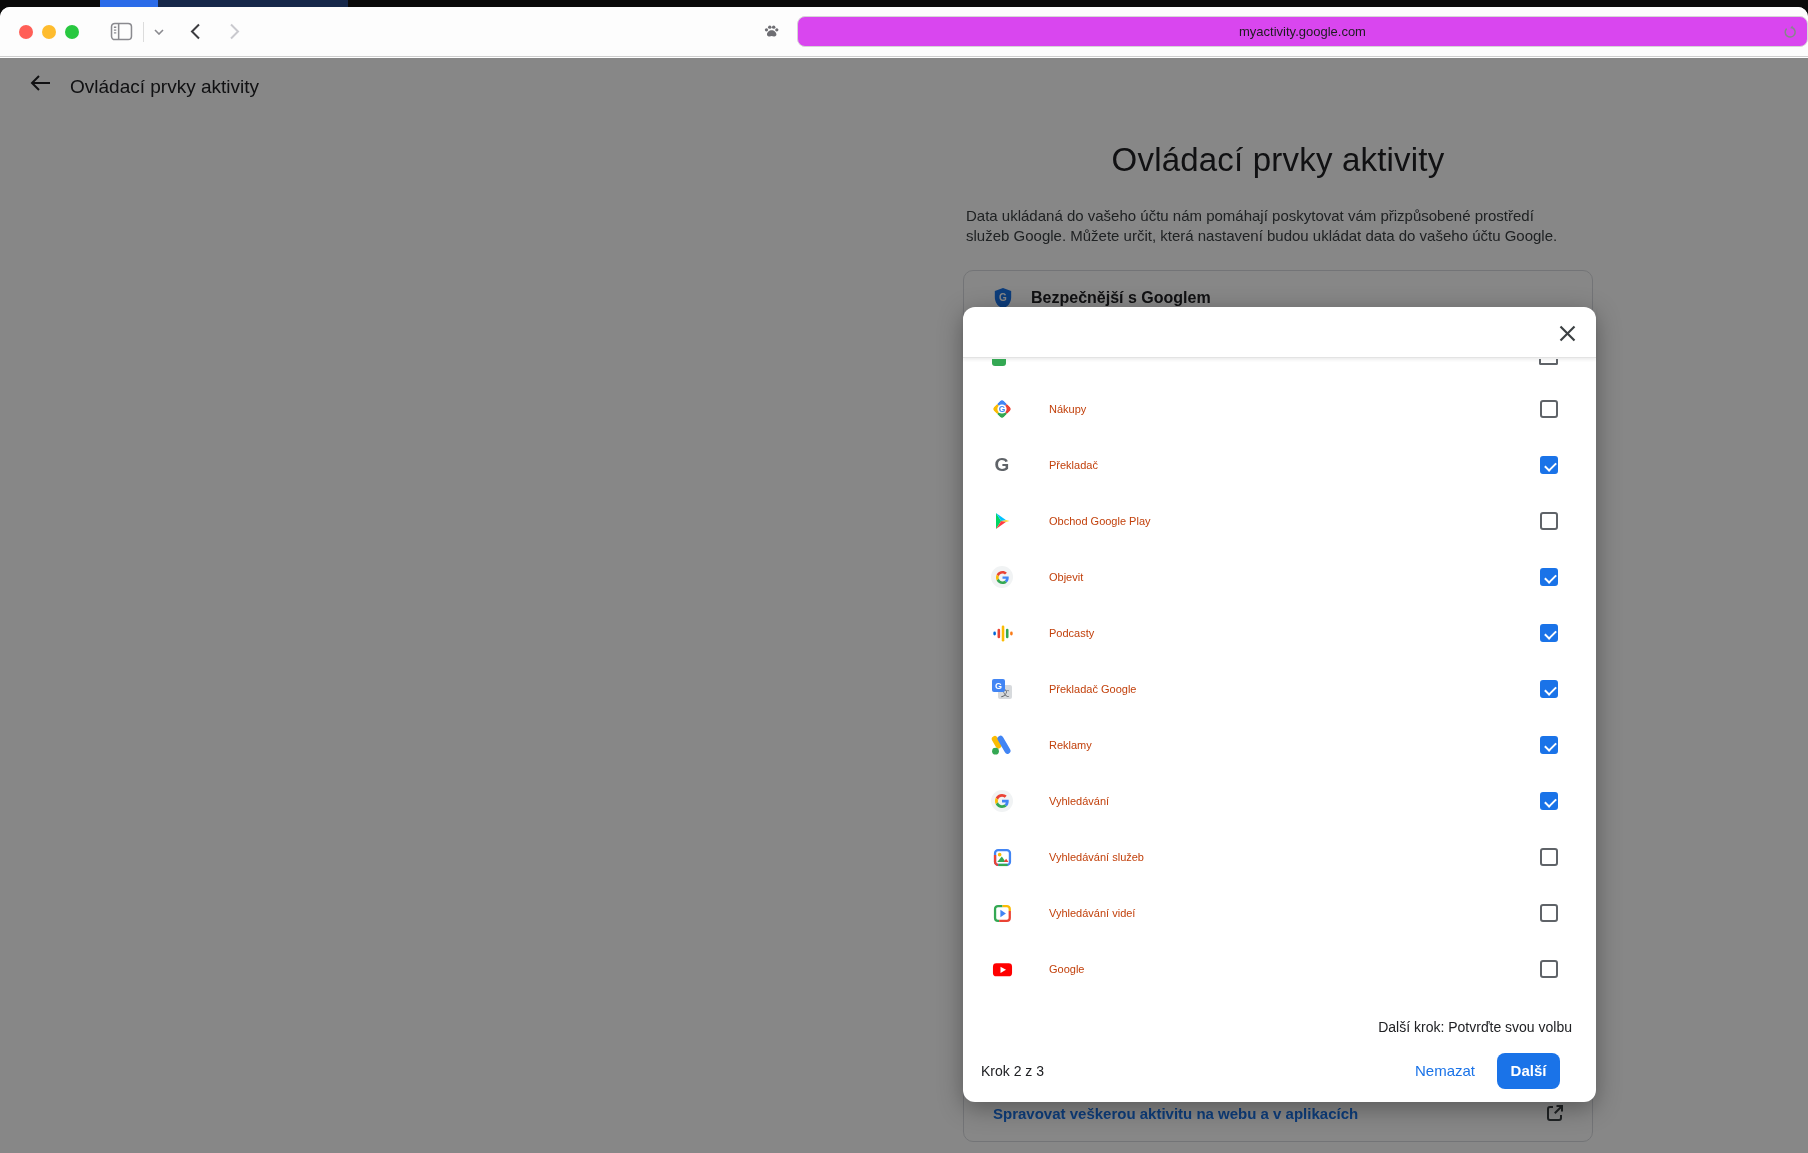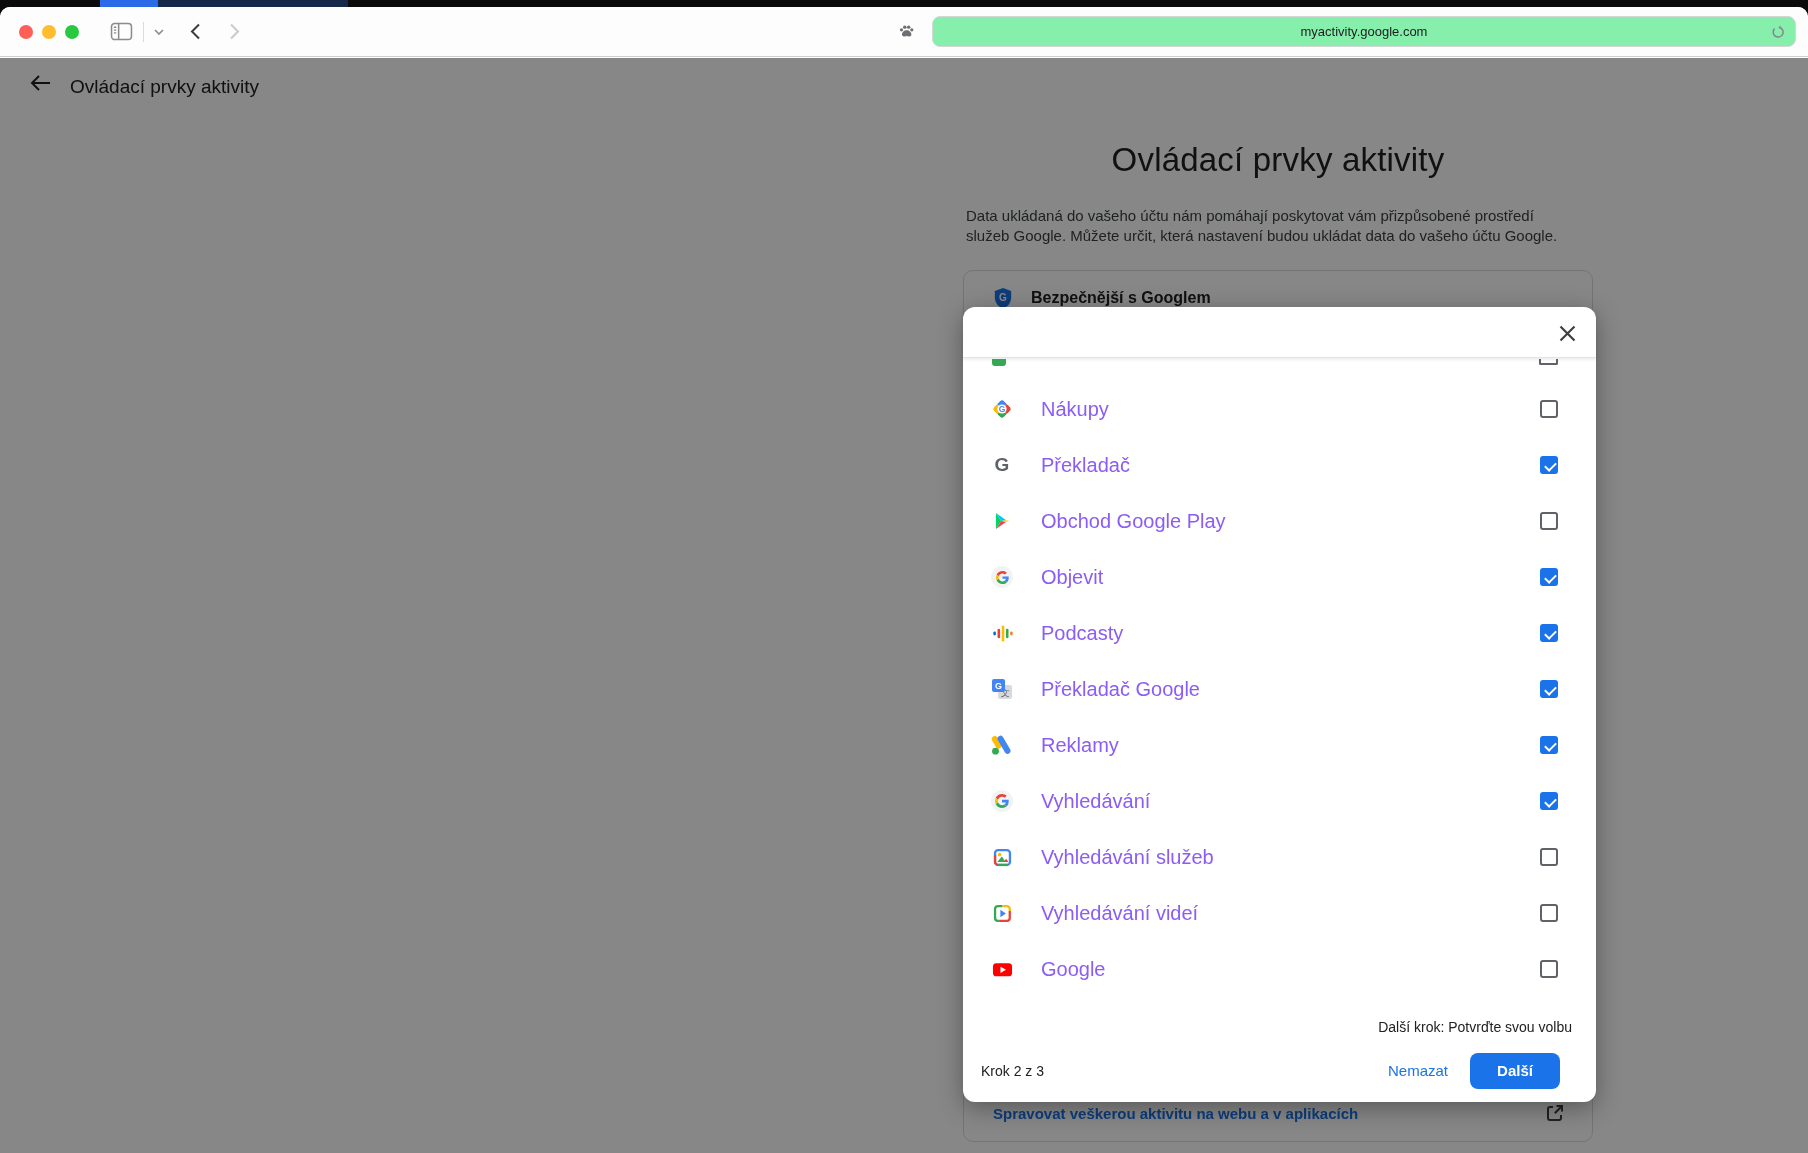--- a/index.html
+++ b/index.html
@@ -19,22 +19,22 @@
   .toolbar { position:relative; height:50px; background:#fdfdfd; border-bottom:1px solid #cfcfcf;
              display:flex; align-items:center; }
   .traffic { display:flex; gap:9px; margin-left:19px; }
   .tl { width:14px; height:14px; border-radius:50%; }
   .tl.red{ background:#ff5f57; } .tl.yellow{ background:#febc2e; } .tl.green{ background:#28c840; }
   .tb-group { display:flex; align-items:center; margin-left:27px; }
   .tb-sep { width:1px; height:20px; background:#dcdcdc; margin:0 6px; }
   .tb-btn { display:flex; align-items:center; justify-content:center; padding:4px; }
   .nav-btns { display:flex; gap:20px; margin-left:18px; }
   .paw { margin-left:auto; margin-right:12px; }
-  .url-field { position:relative; width:864px; height:31px; margin-right:12px;
-               border:1px solid #d6d6d6; border-radius:8px; background:#86efac;
+  .url-field { position:relative; width:1011px; height:31px; 
+               border:1px solid #d6d6d6; border-radius:8px; background:#d946ef;
                display:flex; align-items:center; justify-content:center; }
   .url-text { font-size:13px; color:#1d1d1f; }
   .reload { position:absolute; right:9px; top:50%; transform:translateY(-50%); }
 
   
   .page { position:absolute; left:0; top:51px; width:1808px; height:1095px; background:#fff; }
   .page-header { position:absolute; left:0; top:0; width:1808px; height:52px; }
   .back-arrow { position:absolute; left:28px; top:12px; }
   .ph-title { position:absolute; left:70px; top:18px; font-size:19px; color:#202124; }
 
@@ -67,35 +67,35 @@
 
   .peek-icon { position:absolute; left:29px; top:52px; width:14px; height:7px;
                background:#34a853; border-radius:0 0 3px 3px; }
   .peek-checkbox { position:absolute; left:576px; top:52px; width:19px; height:6px;
                    border:2px solid #5f6368; border-top:none; border-radius:0 0 2px 2px; }
 
   .list { position:absolute; left:0; top:74px; width:633px; }
   .row { height:56px; display:flex; align-items:center; padding:0 38px 0 28px; }
   .icon-box { width:22px; height:22px; display:flex; align-items:center; justify-content:center;
               flex:none; }
-  .row-label { margin-left:28px; font-size:20px; color:#8b5cf6; }
+  .row-label { margin-left:36px; font-size:11px; color:#c2410c; }
   .row-spacer { flex:1; }
   .cb { width:18px; height:18px; border:2px solid #5f6368; border-radius:3px; flex:none;
         position:relative; cursor:pointer; background:#fff; }
   .cb.checked { background:#1a73e8; border-color:#1a73e8; }
   .cb.checked::after { content:""; position:absolute; left:3px; top:3.5px; width:9px; height:5px;
         border-left:2.4px solid #fff; border-bottom:2.4px solid #fff; transform:rotate(-45deg); }
 
   .next-step { position:absolute; right:24px; top:712px; font-size:14px; color:#202124; }
   .footer-bar { position:absolute; left:18px; top:745px; width:579px; height:37px;
                 display:flex; align-items:center; }
   .step-indicator { font-size:14px; color:#202124; }
   .btn-secondary { margin-left:auto; font-size:15px; font-weight:normal; color:#1a73e8;
                    padding:8px 10px; cursor:pointer; }
-  .btn-primary { margin-left:12px; width:90px; height:36px; background:#1a73e8; color:#fff;
+  .btn-primary { margin-left:12px; width:63px; height:36px; background:#1a73e8; color:#fff;
                  font-size:15px; font-weight:bold; border:none; border-radius:8px;
                  display:flex; align-items:center; justify-content:center; cursor:pointer; }
 
   .g-letter { font-size:19px; font-weight:bold; color:#5f6368; }
   svg { display:block; }
 </style>
 </head>
 <body>
 
 <div class="screen">

